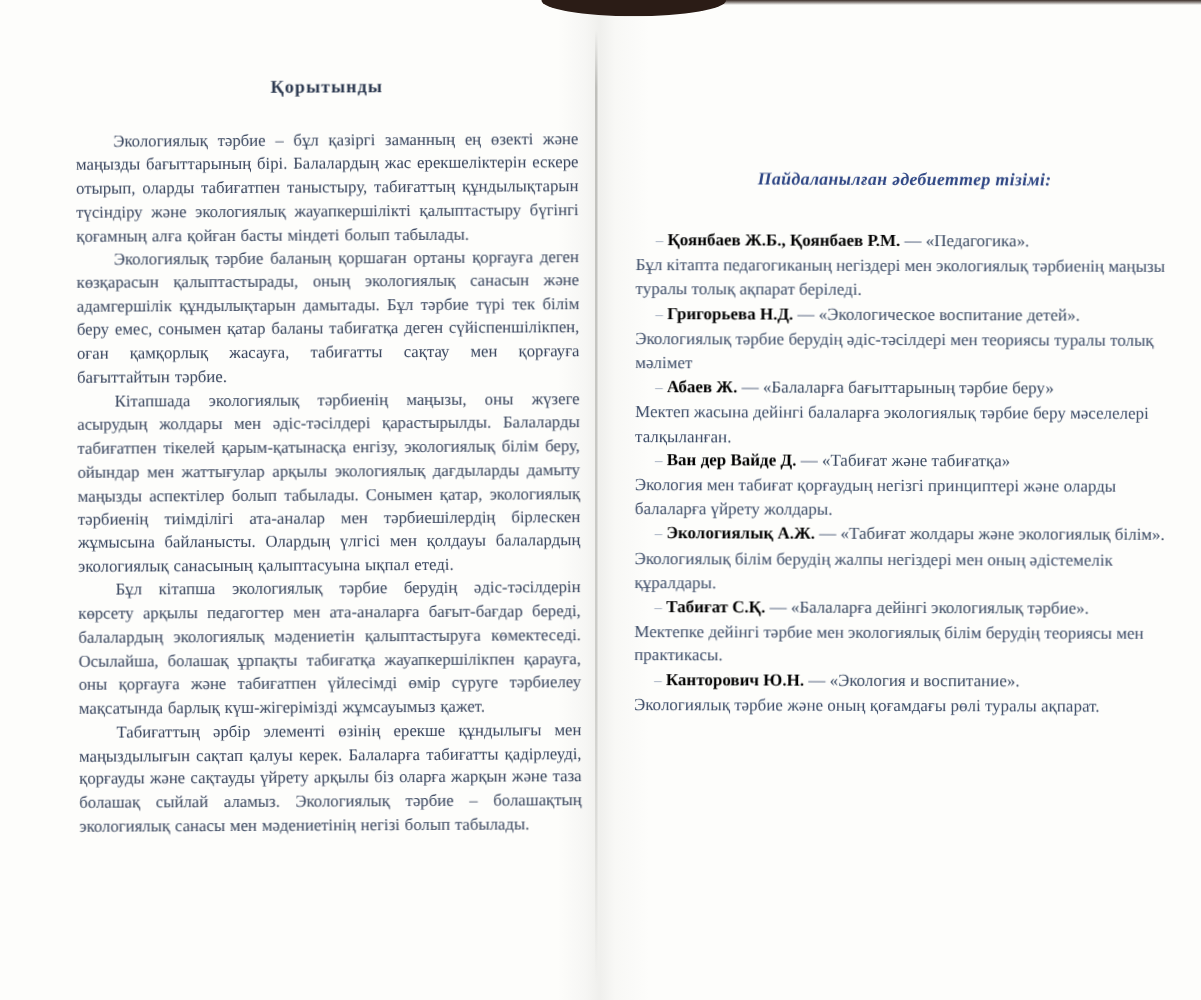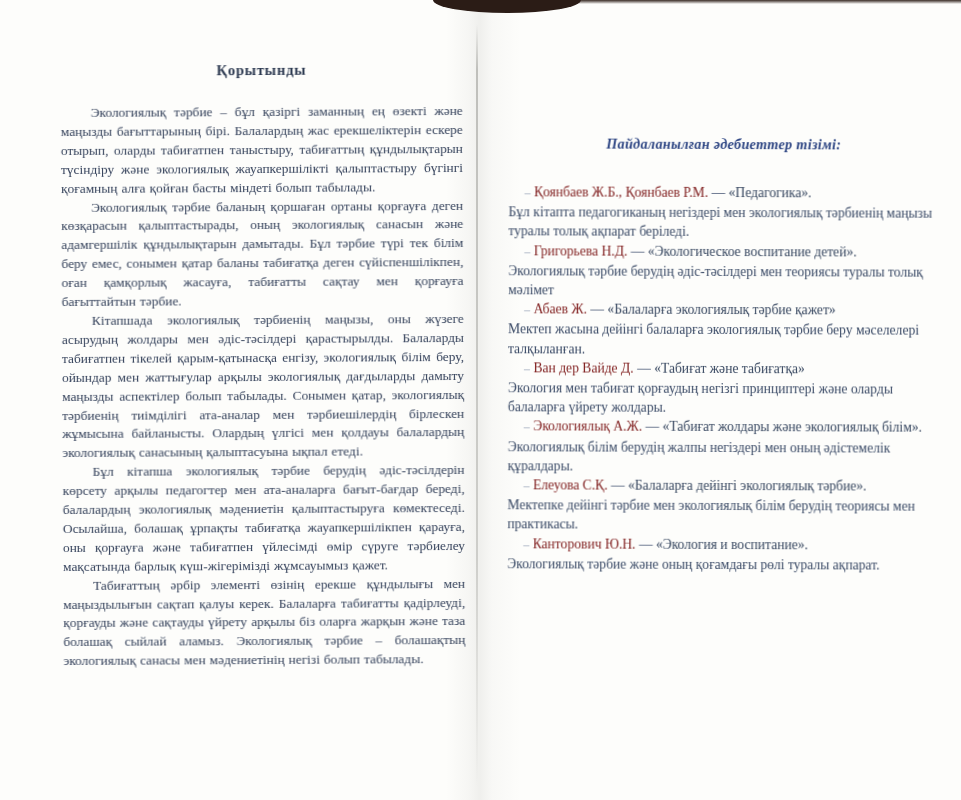--- a/index.html
+++ b/index.html
@@ -65,21 +65,21 @@
   }
   .bib-heading {
     margin: 0 0 30px 0;
     font-weight: bold; font-style: italic; text-align: center;
     font-size: 14.2px; letter-spacing: 0.3px;
     color: #2d4583;
   }
   .bib-entry { font-size: 13.6px; line-height: 19.2px; }
   .bib-head { margin: 0; text-indent: 16px; }
   .lead-dash { color: #93a0b4; font-size: 12px; }
-  .bib-authors { font-weight: normal; color: #7f1d1d; }
+  .bib-authors { font-weight: bold; color: #000000; }
   .bib-sep { color: #425270; }
   .bib-title { color: #36465f; }
   .bib-desc { margin: 0; }
 </style>
 </head>
 <body>
 
 <div class="page-surface"></div>
 <div class="gutter-shade"></div>
 <div class="gutter-line"></div>
@@ -105,36 +105,36 @@
       <p class="bib-head"><span class="lead-dash">–</span> <span class="bib-authors">Қоянбаев Ж.Б., Қоянбаев Р.М.</span> <span class="bib-sep">—</span> <span class="bib-title">«Педагогика».</span></p>
       <p class="bib-desc">Бұл кітапта педагогиканың негіздері мен экологиялық тәрбиенің маңызы туралы толық ақпарат беріледі.</p>
     </div>
 
     <div class="bib-entry">
       <p class="bib-head"><span class="lead-dash">–</span> <span class="bib-authors">Григорьева Н.Д.</span> <span class="bib-sep">—</span> <span class="bib-title">«Экологическое воспитание детей».</span></p>
       <p class="bib-desc">Экологиялық тәрбие берудің әдіс-тәсілдері мен теориясы туралы толық мәлімет</p>
     </div>
 
     <div class="bib-entry">
-      <p class="bib-head"><span class="lead-dash">–</span> <span class="bib-authors">Абаев Ж.</span> <span class="bib-sep">—</span> <span class="bib-title">«Балаларға экологиялық тәрбие қажет»</span></p>
+      <p class="bib-head"><span class="lead-dash">–</span> <span class="bib-authors">Абаев Ж.</span> <span class="bib-sep">—</span> <span class="bib-title">«Балаларға бағыттарының тәрбие беру»</span></p>
       <p class="bib-desc">Мектеп жасына дейінгі балаларға экологиялық тәрбие беру мәселелері талқыланған.</p>
     </div>
 
     <div class="bib-entry">
       <p class="bib-head"><span class="lead-dash">–</span> <span class="bib-authors">Ван дер Вайде Д.</span> <span class="bib-sep">—</span> <span class="bib-title">«Табиғат және табиғатқа»</span></p>
       <p class="bib-desc">Экология мен табиғат қорғаудың негізгі принциптері және оларды балаларға үйрету жолдары.</p>
     </div>
 
     <div class="bib-entry">
       <p class="bib-head"><span class="lead-dash">–</span> <span class="bib-authors">Экологиялық А.Ж.</span> <span class="bib-sep">—</span> <span class="bib-title">«Табиғат жолдары және экологиялық білім».</span></p>
       <p class="bib-desc">Экологиялық білім берудің жалпы негіздері мен оның әдістемелік құралдары.</p>
     </div>
 
     <div class="bib-entry">
-      <p class="bib-head"><span class="lead-dash">–</span> <span class="bib-authors">Елеуова С.Қ.</span> <span class="bib-sep">—</span> <span class="bib-title">«Балаларға дейінгі экологиялық тәрбие».</span></p>
+      <p class="bib-head"><span class="lead-dash">–</span> <span class="bib-authors">Табиғат С.Қ.</span> <span class="bib-sep">—</span> <span class="bib-title">«Балаларға дейінгі экологиялық тәрбие».</span></p>
       <p class="bib-desc">Мектепке дейінгі тәрбие мен экологиялық білім берудің теориясы мен практикасы.</p>
     </div>
 
     <div class="bib-entry">
       <p class="bib-head"><span class="lead-dash">–</span> <span class="bib-authors">Канторович Ю.Н.</span> <span class="bib-sep">—</span> <span class="bib-title">«Экология и воспитание».</span></p>
       <p class="bib-desc">Экологиялық тәрбие және оның қоғамдағы рөлі туралы ақпарат.</p>
     </div>
 
   </div>
 </div>

